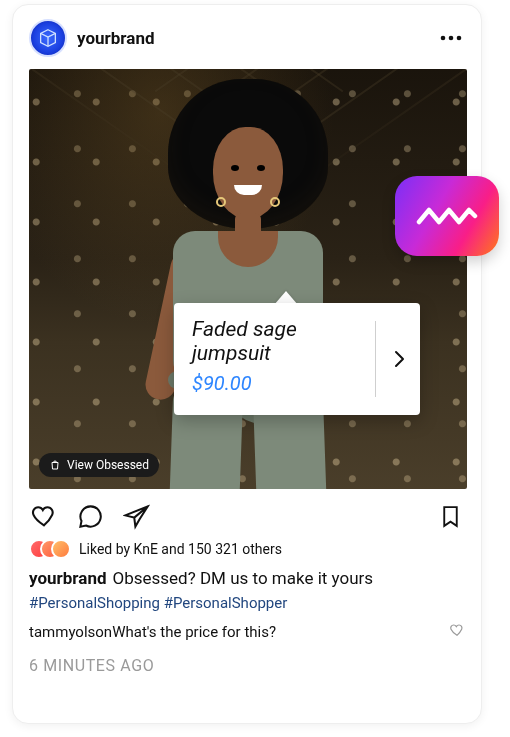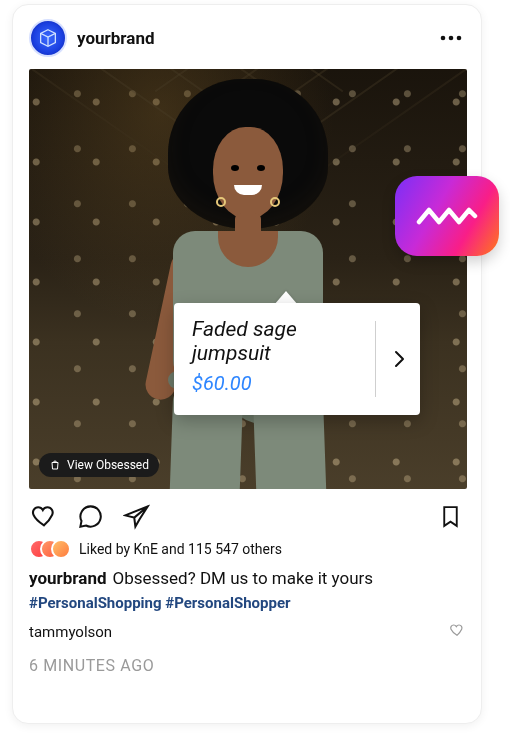--- a/index.html
+++ b/index.html
@@ -164,21 +164,21 @@
   .likes-row{display:flex;align-items:center;gap:8px;font-size:14px;color:#111;margin:2px 0 8px;}
   .like-avatars{display:flex;}
   .like-avatars span{width:20px;height:20px;border-radius:50%;border:2px solid #fff;margin-left:-9px;}
   .like-avatars span:first-child{margin-left:0;}
   .la1{background:linear-gradient(135deg,#ff6a6a,#ff3e3e);}
   .la2{background:linear-gradient(135deg,#ff9a6a,#ff5a3e);}
   .la3{background:linear-gradient(135deg,#ffc06a,#ff7a3e);}
 
   .caption{font-size:17px;line-height:1.35;color:#111;margin-bottom:4px;}
   .caption .u{font-weight:700;margin-right:6px;}
-  .tags{color:#22477f;font-size:15px;margin-bottom:10px;font-weight:bold;}
+  .tags{color:#22477f;font-size:15px;margin-bottom:10px;}
   .tags span{cursor:pointer;}
 
   .comment{display:flex;align-items:center;font-size:15px;color:#111;}
   .comment .u{font-weight:400;}
   .comment .hrt{margin-left:auto;cursor:pointer;}
   .comment .hrt svg{stroke:#9a9a9a;fill:none;stroke-width:1.8;}
 
   .timestamp{font-size:16px;letter-spacing:.6px;color:#9a9a9a;margin-top:14px;}
 </style>
 </head>
@@ -223,21 +223,21 @@
         <div class="legs">
             <div class="lg l"></div>
             <div class="lg r"></div>
           </div>
       </div>
 
       <div class="tag-nub"></div>
       <div class="product-tag">
         <div class="txt">
           <div class="name">Faded sage jumpsuit</div>
-          <div class="price">$60.00</div>
+          <div class="price">$90.00</div>
         </div>
         <div class="sep"></div>
         <div class="go">
           <svg width="12" height="18" viewBox="0 0 12 18">
             <path d="M3 2l7 7-7 7" fill="none" stroke="#111" stroke-width="2" stroke-linecap="round" stroke-linejoin="round"></path>
           </svg>
         </div>
       </div>
 
       <div class="view-products">
@@ -272,34 +272,35 @@
       </div>
     </div>
 
     <div class="meta">
       <div class="likes-row">
         <div class="like-avatars">
           <span class="la1"></span>
             <span class="la2"></span>
             <span class="la3"></span>
         </div>
-        <span>Liked by KnE and 115 547 others</span>
+        <span>Liked by KnE and 150 321 others</span>
       </div>
 
       <div class="caption">
         <span class="u">yourbrand</span><span>Obsessed? DM us to make it yours</span>
       </div>
       <div class="tags">
         <span>#PersonalShopping</span>
         <span> </span>
         <span>#PersonalShopper</span>
       </div>
 
       <div class="comment">
         <span class="u">tammyolson</span>
+          <span>What's the price for this?</span>
         <span class="hrt">
           <svg width="16" height="16" viewBox="0 0 24 24">
             <path d="M12 20s-7-4.5-9-9c-1.3-3 .6-6.5 4-6.5 2 0 3.3 1.2 4 2.4.7-1.2 2-2.4 4-2.4 3.4 0 5.3 3.5 4 6.5-2 4.5-7 9-7 9z"></path>
           </svg>
         </span>
       </div>
 
       <div class="timestamp">6 MINUTES AGO</div>
     </div>
   </div>

